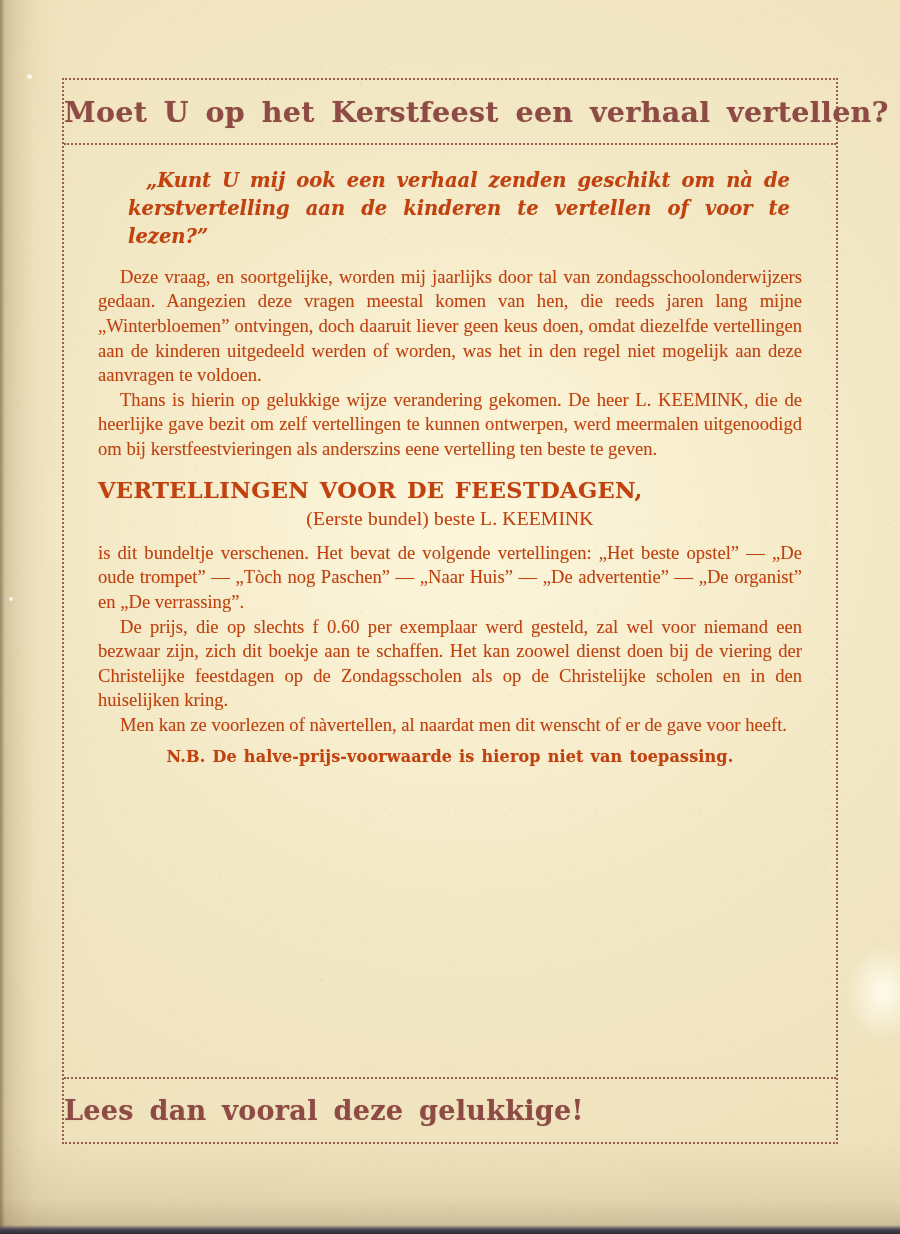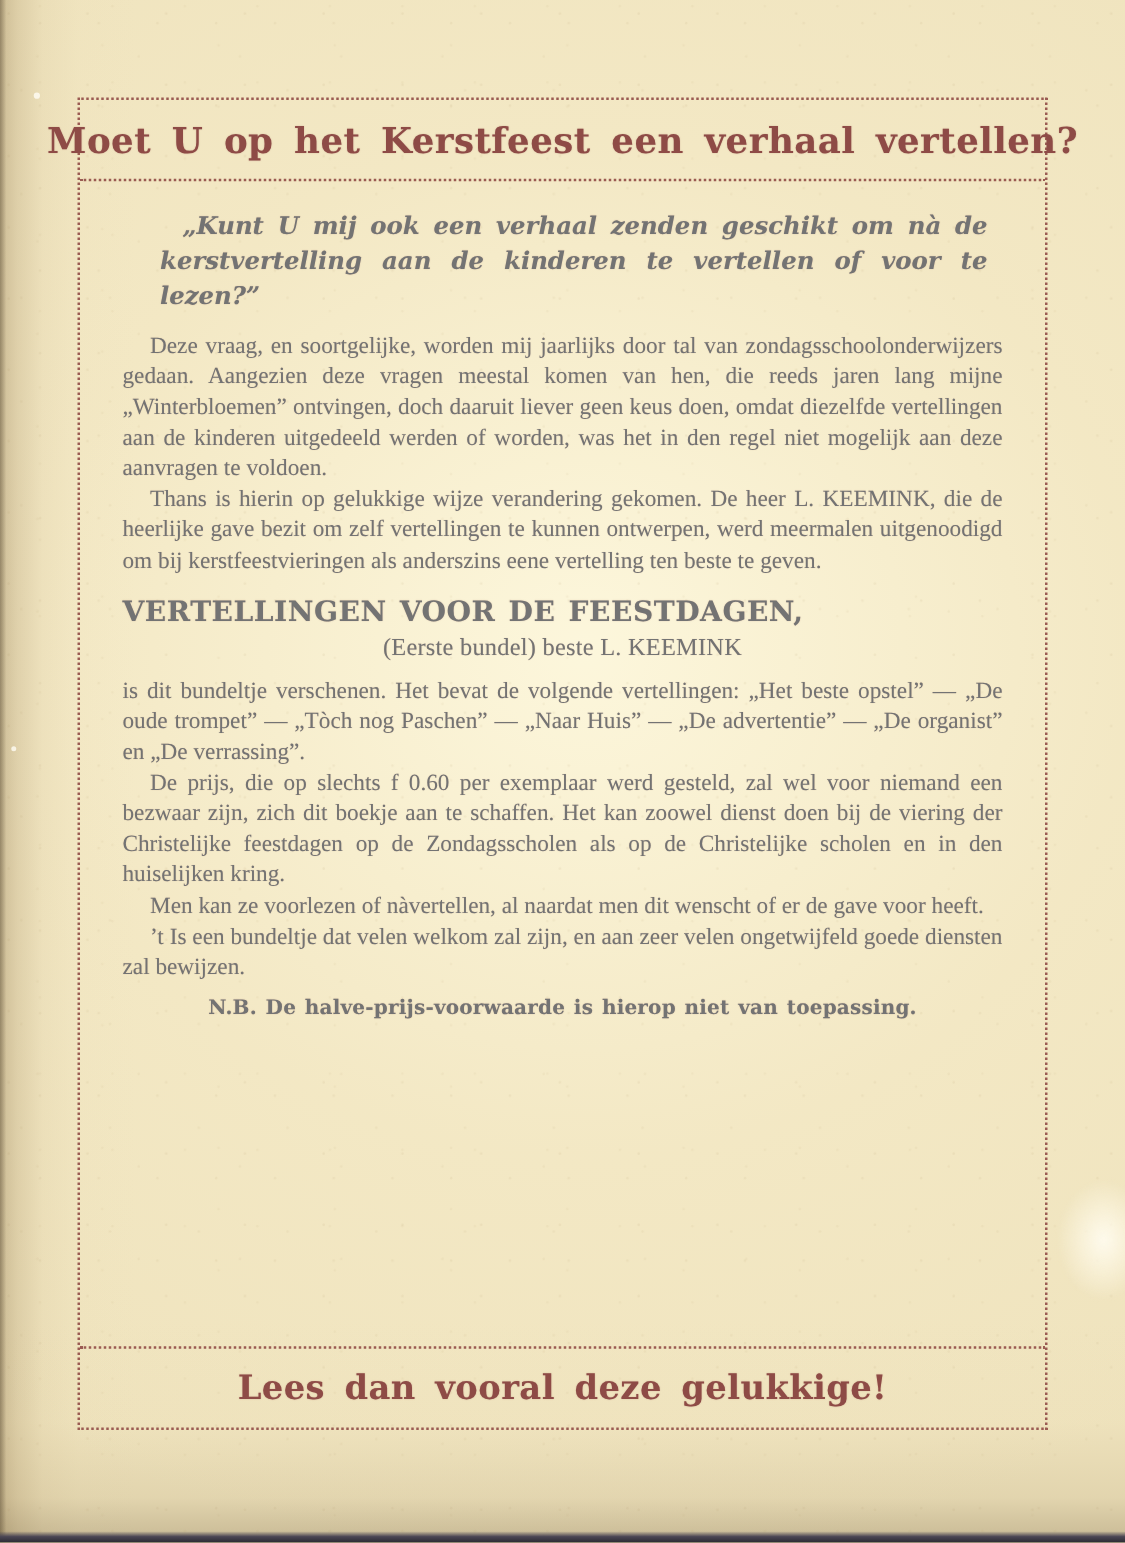--- a/index.html
+++ b/index.html
@@ -114,21 +114,20 @@
     box-sizing: border-box;
     border: 2px dotted #9a5b52;
     display: flex;
     flex-direction: column;
   }
 
   .banner {
     flex: 0 0 auto;
     display: flex;
     align-items: center;
-    justify-content: center;
   }
   .banner-top {
     height: 63px;
     border-bottom: 2px dotted #9a5b52;
   }
   .banner-bottom {
     height: 63px;
     border-top: 2px dotted #9a5b52;
   }
 
@@ -143,21 +142,21 @@
     text-shadow: 0 0 1.1px rgba(142,75,70,0.40);
   }
   .banner-title { font-size: 28.5px; }
   .banner-footer { font-size: 27px; }
 
   
   .content {
     flex: 1 1 auto;
     padding: 22px 34px 0 34px;
     box-sizing: border-box;
-    color: #737373;
+    color: #c2410c;
   }
 
   .quote {
     font-family: "DejaVu Serif", "Liberation Serif", serif;
     font-style: italic;
     font-weight: bold;
     font-size: 19.5px;
     line-height: 1.43;
     text-align: justify;
     text-align-last: left;
@@ -240,21 +239,20 @@
       <div class="book-title">VERTELLINGEN VOOR DE FEESTDAGEN,</div>
 
       <div class="book-subtitle">(Eerste bundel) beste L. KEEMINK</div>
 
       <p class="body noindent">is dit bundeltje verschenen. Het bevat de volgende vertellingen: „Het beste opstel” — „De oude trompet” — „Tòch nog Paschen” — „Naar Huis” — „De advertentie” — „De organist” en „De verrassing”.</p>
 
       <p class="body">De prijs, die op slechts f 0.60 per exemplaar werd gesteld, zal wel voor niemand een bezwaar zijn, zich dit boekje aan te schaffen. Het kan zoowel dienst doen bij de viering der Christelijke feestdagen op de Zondagsscholen als op de Christelijke scholen en in den huiselijken kring.</p>
 
       <p class="body">Men kan ze voorlezen of nàvertellen, al naardat men dit wenscht of er de gave voor heeft.</p>
 
-      <p class="body">’t Is een bundeltje dat velen welkom zal zijn, en aan zeer velen ongetwijfeld goede diensten zal bewijzen.</p>
 
       <p class="nb">N.B. De halve-prijs-voorwaarde is hierop niet van toepassing.</p>
 
     </div>
 
     <div class="banner banner-bottom">
       <div class="banner-footer">Lees dan vooral deze gelukkige!</div>
     </div>
 
   </div>

